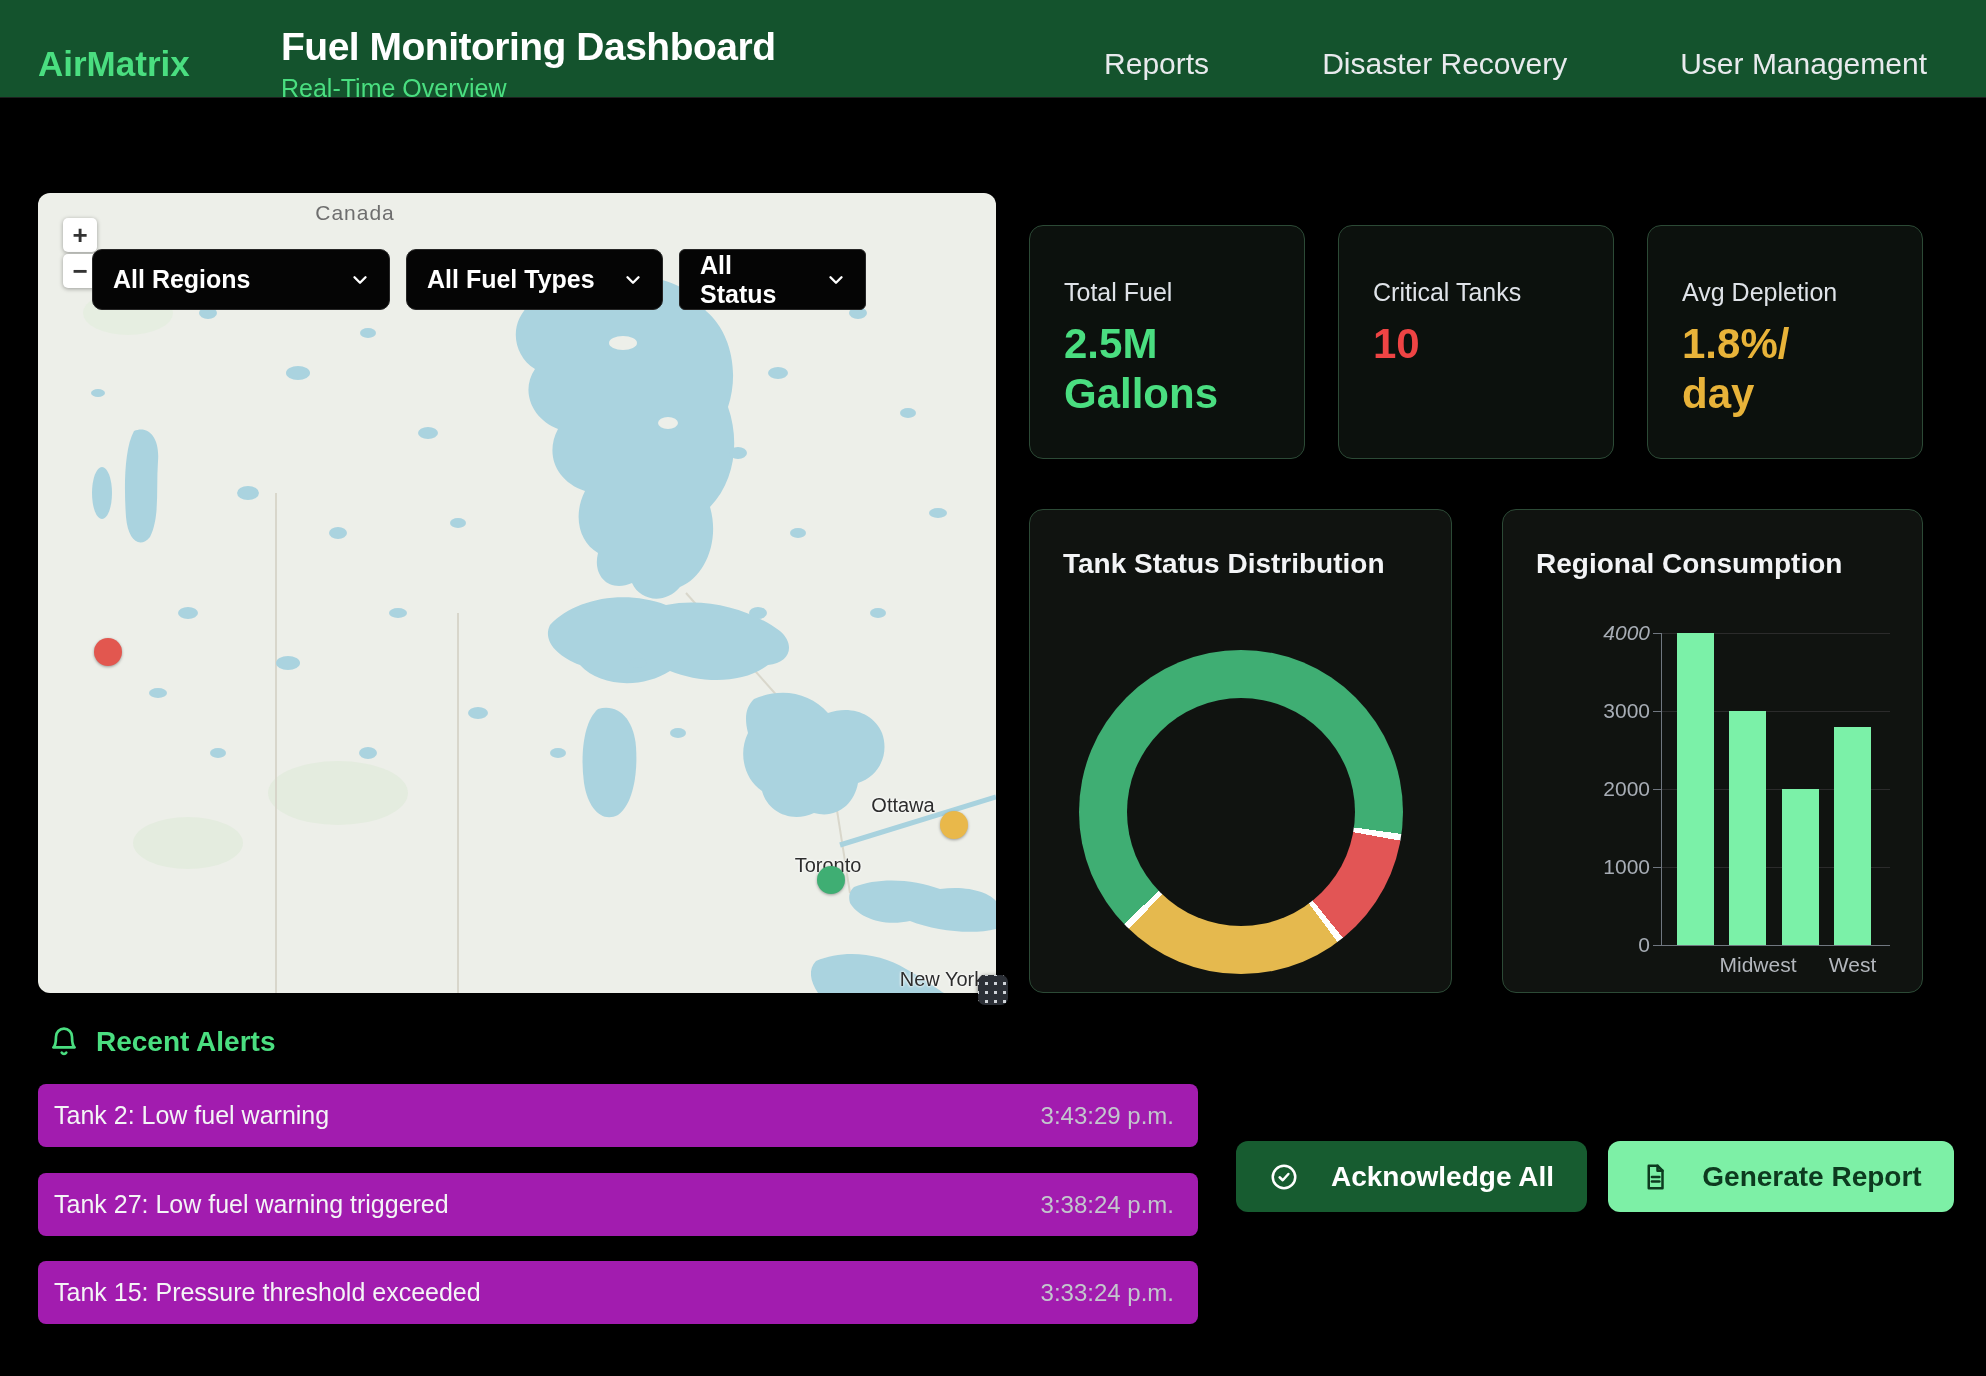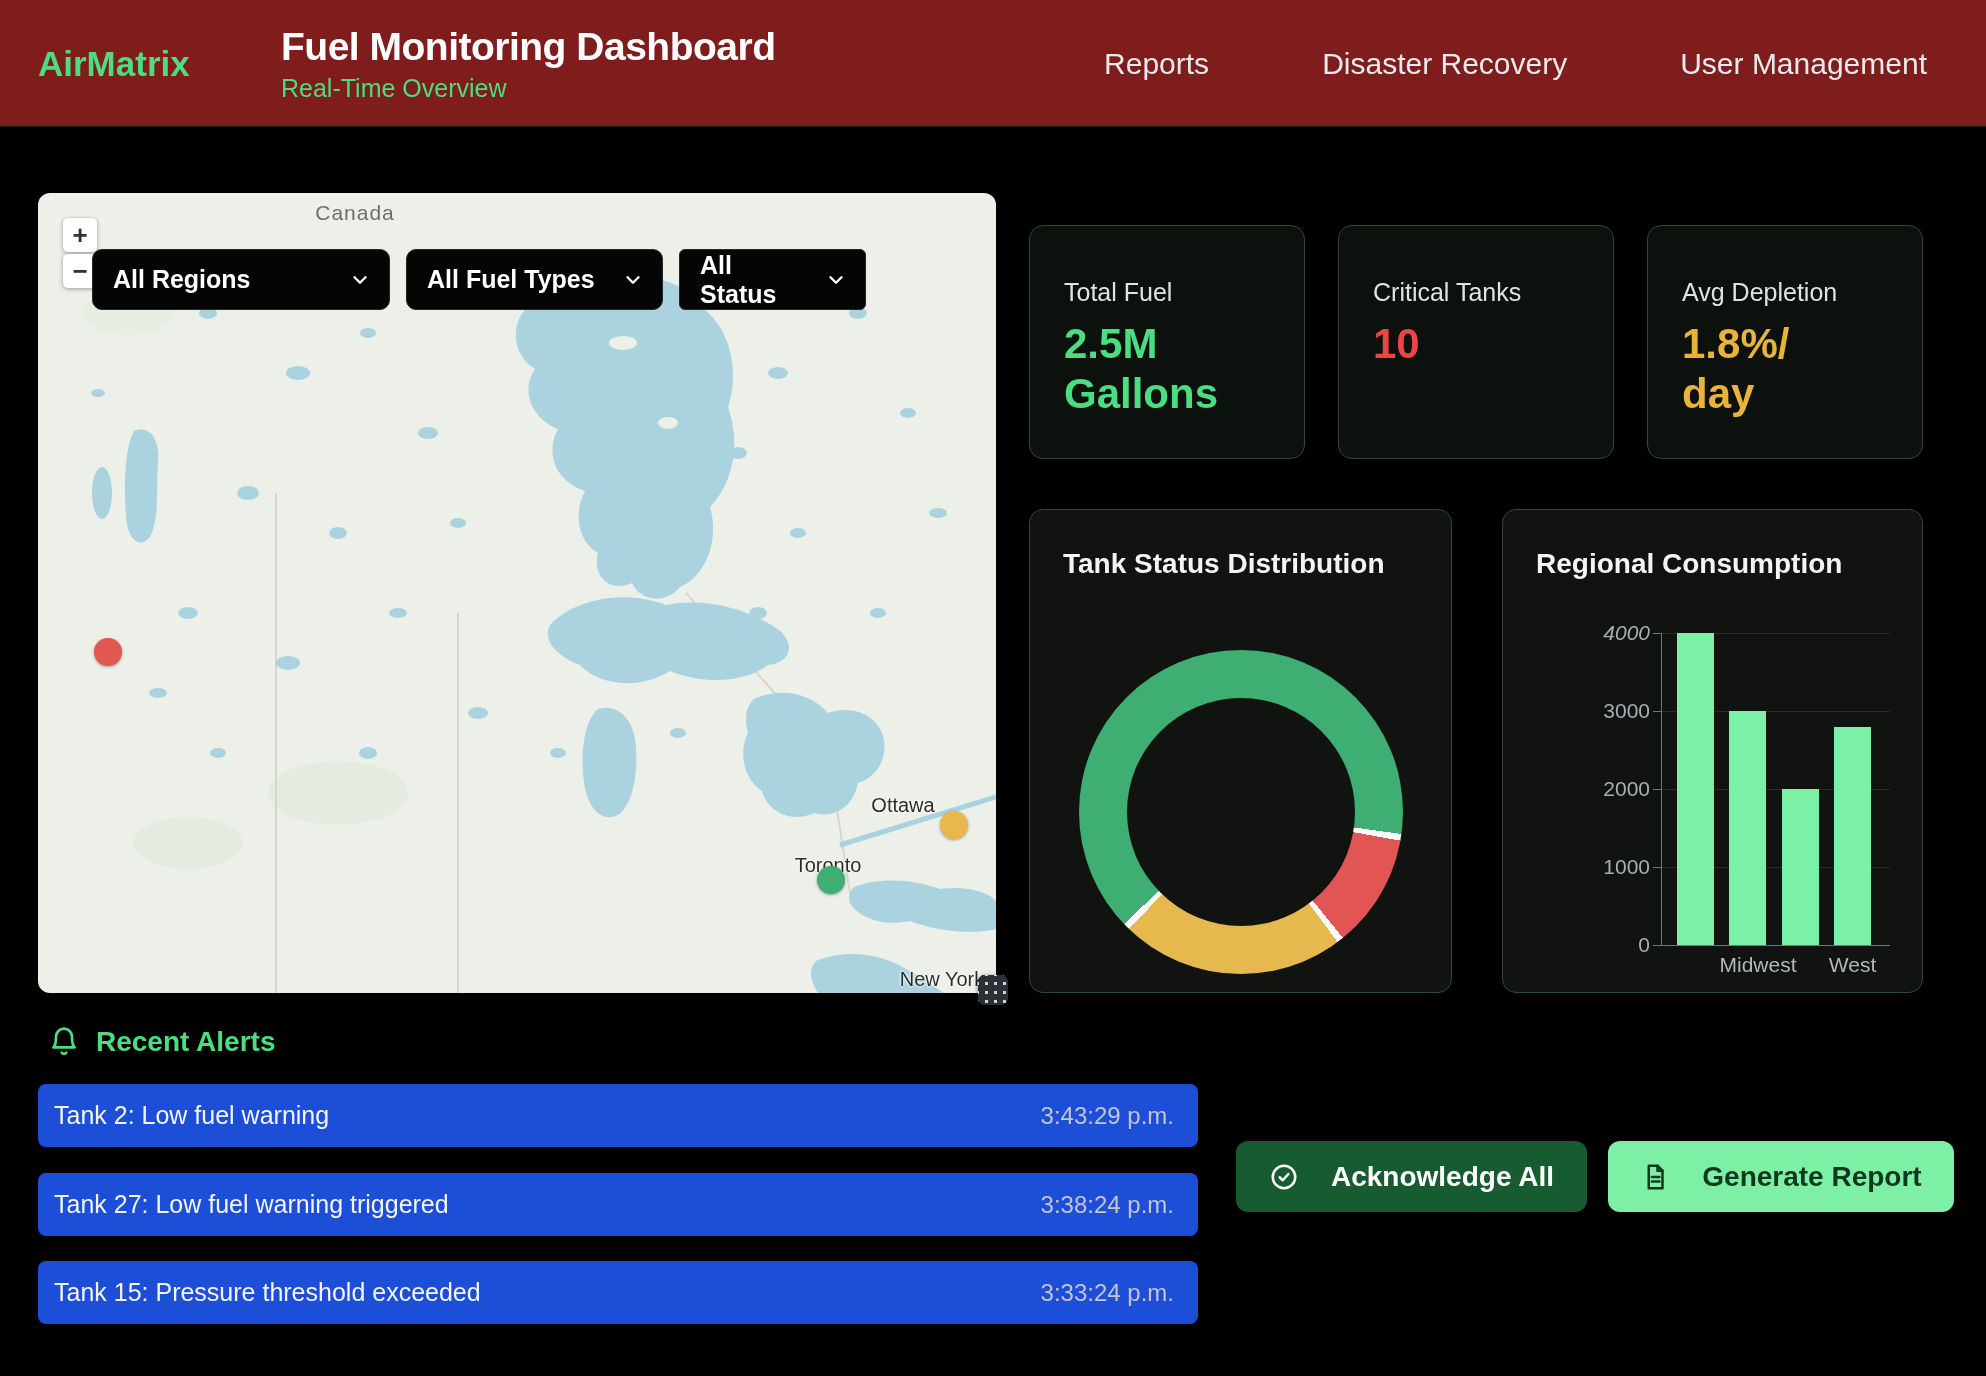--- a/index.html
+++ b/index.html
@@ -1,20 +1,20 @@
 <!DOCTYPE html>
 <html><head>
 <meta charset="utf-8">
 <style>
   * { margin:0; padding:0; box-sizing:border-box; }
   html,body { width:1986px; height:1376px; background:#000; font-family:"Liberation Sans", sans-serif; color:#fff; overflow:hidden; }
   .stage { position:relative; width:1986px; height:1376px; background:#000; }
 
   
-  .hdr { position:absolute; left:0; top:0; width:1986px; height:127px; background:#7f1d1d; border-bottom:1px solid #1e1e1e; }
+  .hdr { position:absolute; left:0; top:0; width:1986px; height:98px; background:#14532d; border-bottom:1px solid #1e1e1e; }
   .logo { position:absolute; left:38px; top:0; height:127px; display:flex; align-items:center; font-size:35px; font-weight:bold; color:#4ade80; }
   .titleblock { position:absolute; left:281px; top:0; height:127px; display:flex; flex-direction:column; justify-content:center; gap:5px; }
   .title { font-size:39px; font-weight:bold; color:#fff; letter-spacing:-0.5px; }
   .subtitle { font-size:25px; color:#4ade80; }
   .nav { position:absolute; right:59px; top:0; height:127px; display:flex; align-items:center; gap:113px; }
   .nav-item { font-size:30px; color:#e8eaed; cursor:pointer; white-space:nowrap; }
 
   
   .map-panel { position:absolute; left:38px; top:193px; width:958px; height:800px; background:#edefe9; border-radius:12px; overflow:hidden; }
   .map-svg { position:absolute; left:0; top:0; }
@@ -46,21 +46,21 @@
   .axis-left { position:absolute; left:-1px; top:0; width:1px; height:313px; background:#707780; }
   .axis-bottom { position:absolute; left:0; top:312px; width:228px; height:1px; background:#707780; }
   .ytick { position:absolute; left:-9px; width:8px; height:1px; background:#707780; }
   .ylabel { position:absolute; right:240px; width:80px; text-align:right; font-size:21px; color:#a7adb5; }
   .bar { position:absolute; bottom:0; width:37px; }
   .xlabel { position:absolute; top:320px; transform:translateX(-50%); font-size:21px; color:#b3b7bd; white-space:nowrap; }
 
   
   .alerts-title { position:absolute; left:48px; top:1026px; display:flex; align-items:flex-end; gap:16px; }
   .alerts-title span { font-size:28px; font-weight:bold; color:#4ade80; }
-  .alert-row { position:absolute; left:38px; width:1160px; height:63px; background:#1d4ed8; border-radius:8px; display:flex; align-items:center; justify-content:space-between; padding:0 24px 0 16px; cursor:pointer; }
+  .alert-row { position:absolute; left:38px; width:1160px; height:63px; background:#a21caf; border-radius:8px; display:flex; align-items:center; justify-content:space-between; padding:0 24px 0 16px; cursor:pointer; }
   .alert-text { font-size:25px; color:#f4f5f6; }
   .alert-time { font-size:24px; color:#c3c7cd; }
 
   
   .btn { position:absolute; top:1141px; height:71px; border:none; border-radius:12px; display:flex; align-items:center; justify-content:center; gap:32px; font-family:"Liberation Sans", sans-serif; font-size:28px; font-weight:bold; cursor:pointer; }
   .btn-ack { left:1236px; width:351px; background:#175c30; color:#fff; }
   .btn-gen { left:1608px; width:346px; background:#7df0a6; color:#0d3a1f; }
 </style>
 </head>
 <body>

